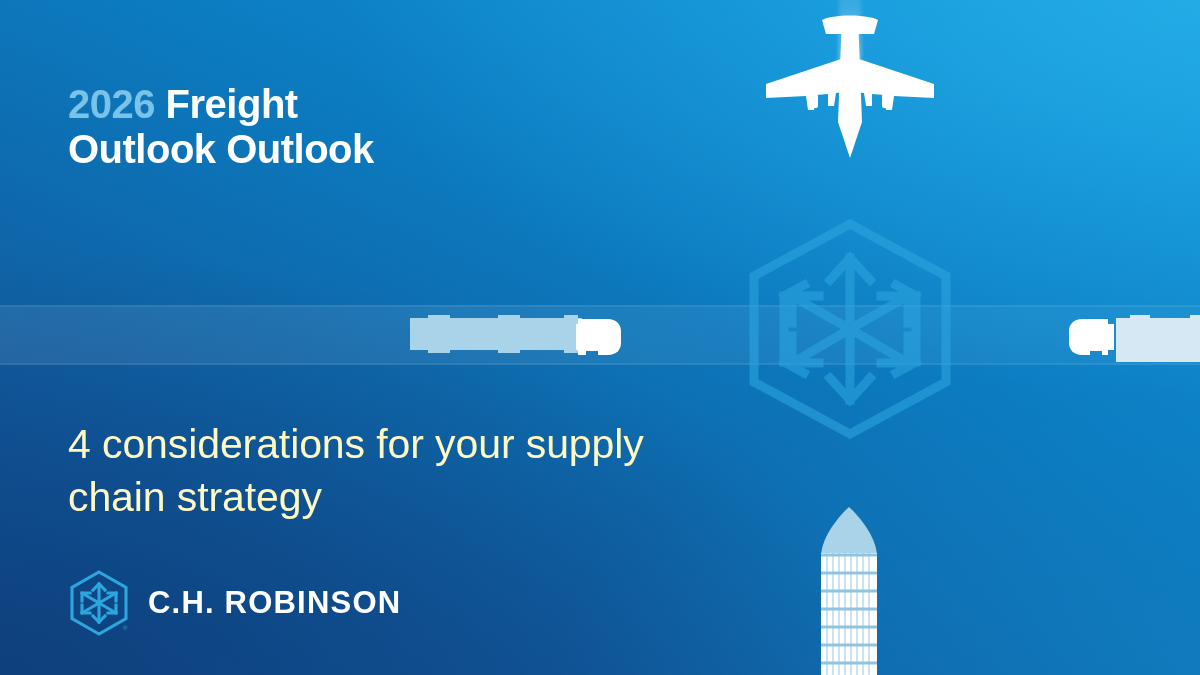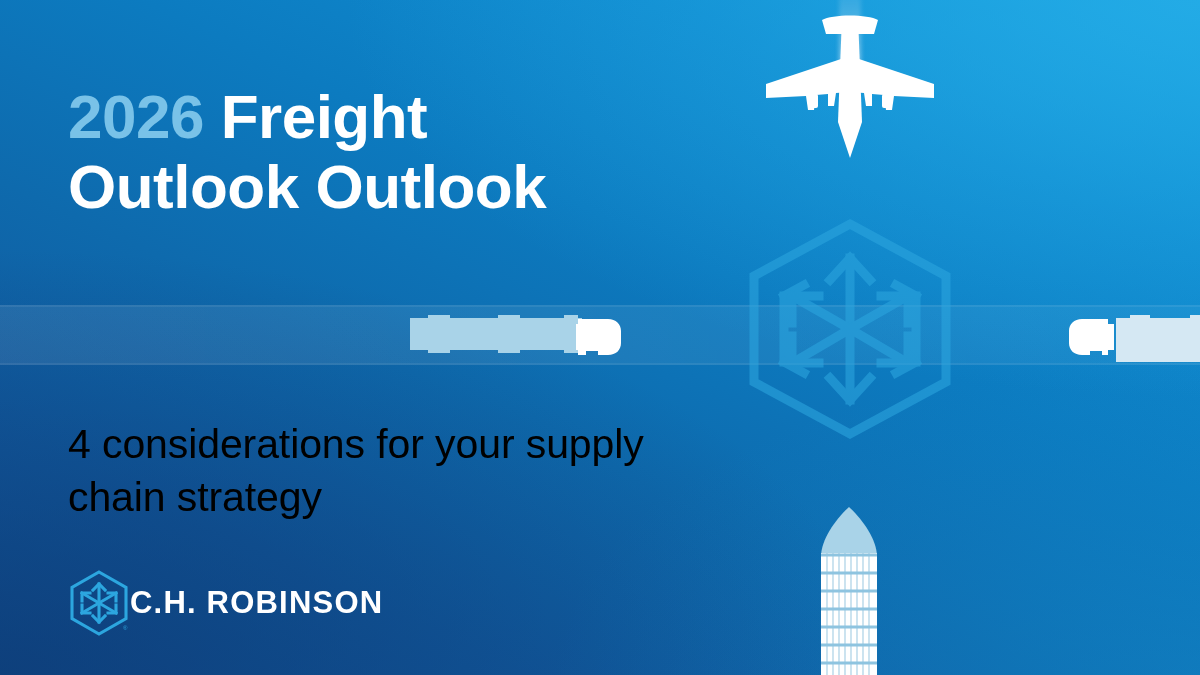--- a/index.html
+++ b/index.html
@@ -117,50 +117,51 @@
     left: 68px;
     top: 0;
     width: 640px;
     height: 675px;
   }
   .headline {
     position: absolute;
     top: 82px;
     left: 0;
     margin: 0;
-    font-size: 62px;
+    font-size: 40px;
     line-height: 1.13;
     font-weight: 700;
     letter-spacing: -0.5px;
     color: #ffffff;
     white-space: pre-line;
   }
   .headline .year {
     color: #79C2E8;
   }
   .subhead {
     position: absolute;
     top: 418px;
     left: 0;
     margin: 0;
     width: 580px;
     font-size: 41px;
     line-height: 1.30;
     font-weight: 400;
-    color: #000000;
+    color: #fef9c3;
     letter-spacing: -0.1px;
   }
 
   
   .brand {
     position: absolute;
     top: 570px;
     left: 0;
     display: flex;
     align-items: center;
+    gap: 18px;
   }
   .brand-mark {
     width: 62px;
     height: 66px;
     position: relative;
   }
   .brand-mark svg { display: block; width: 62px; height: 66px; }
   .brand-name {
     font-size: 31px;
     font-weight: 700;

